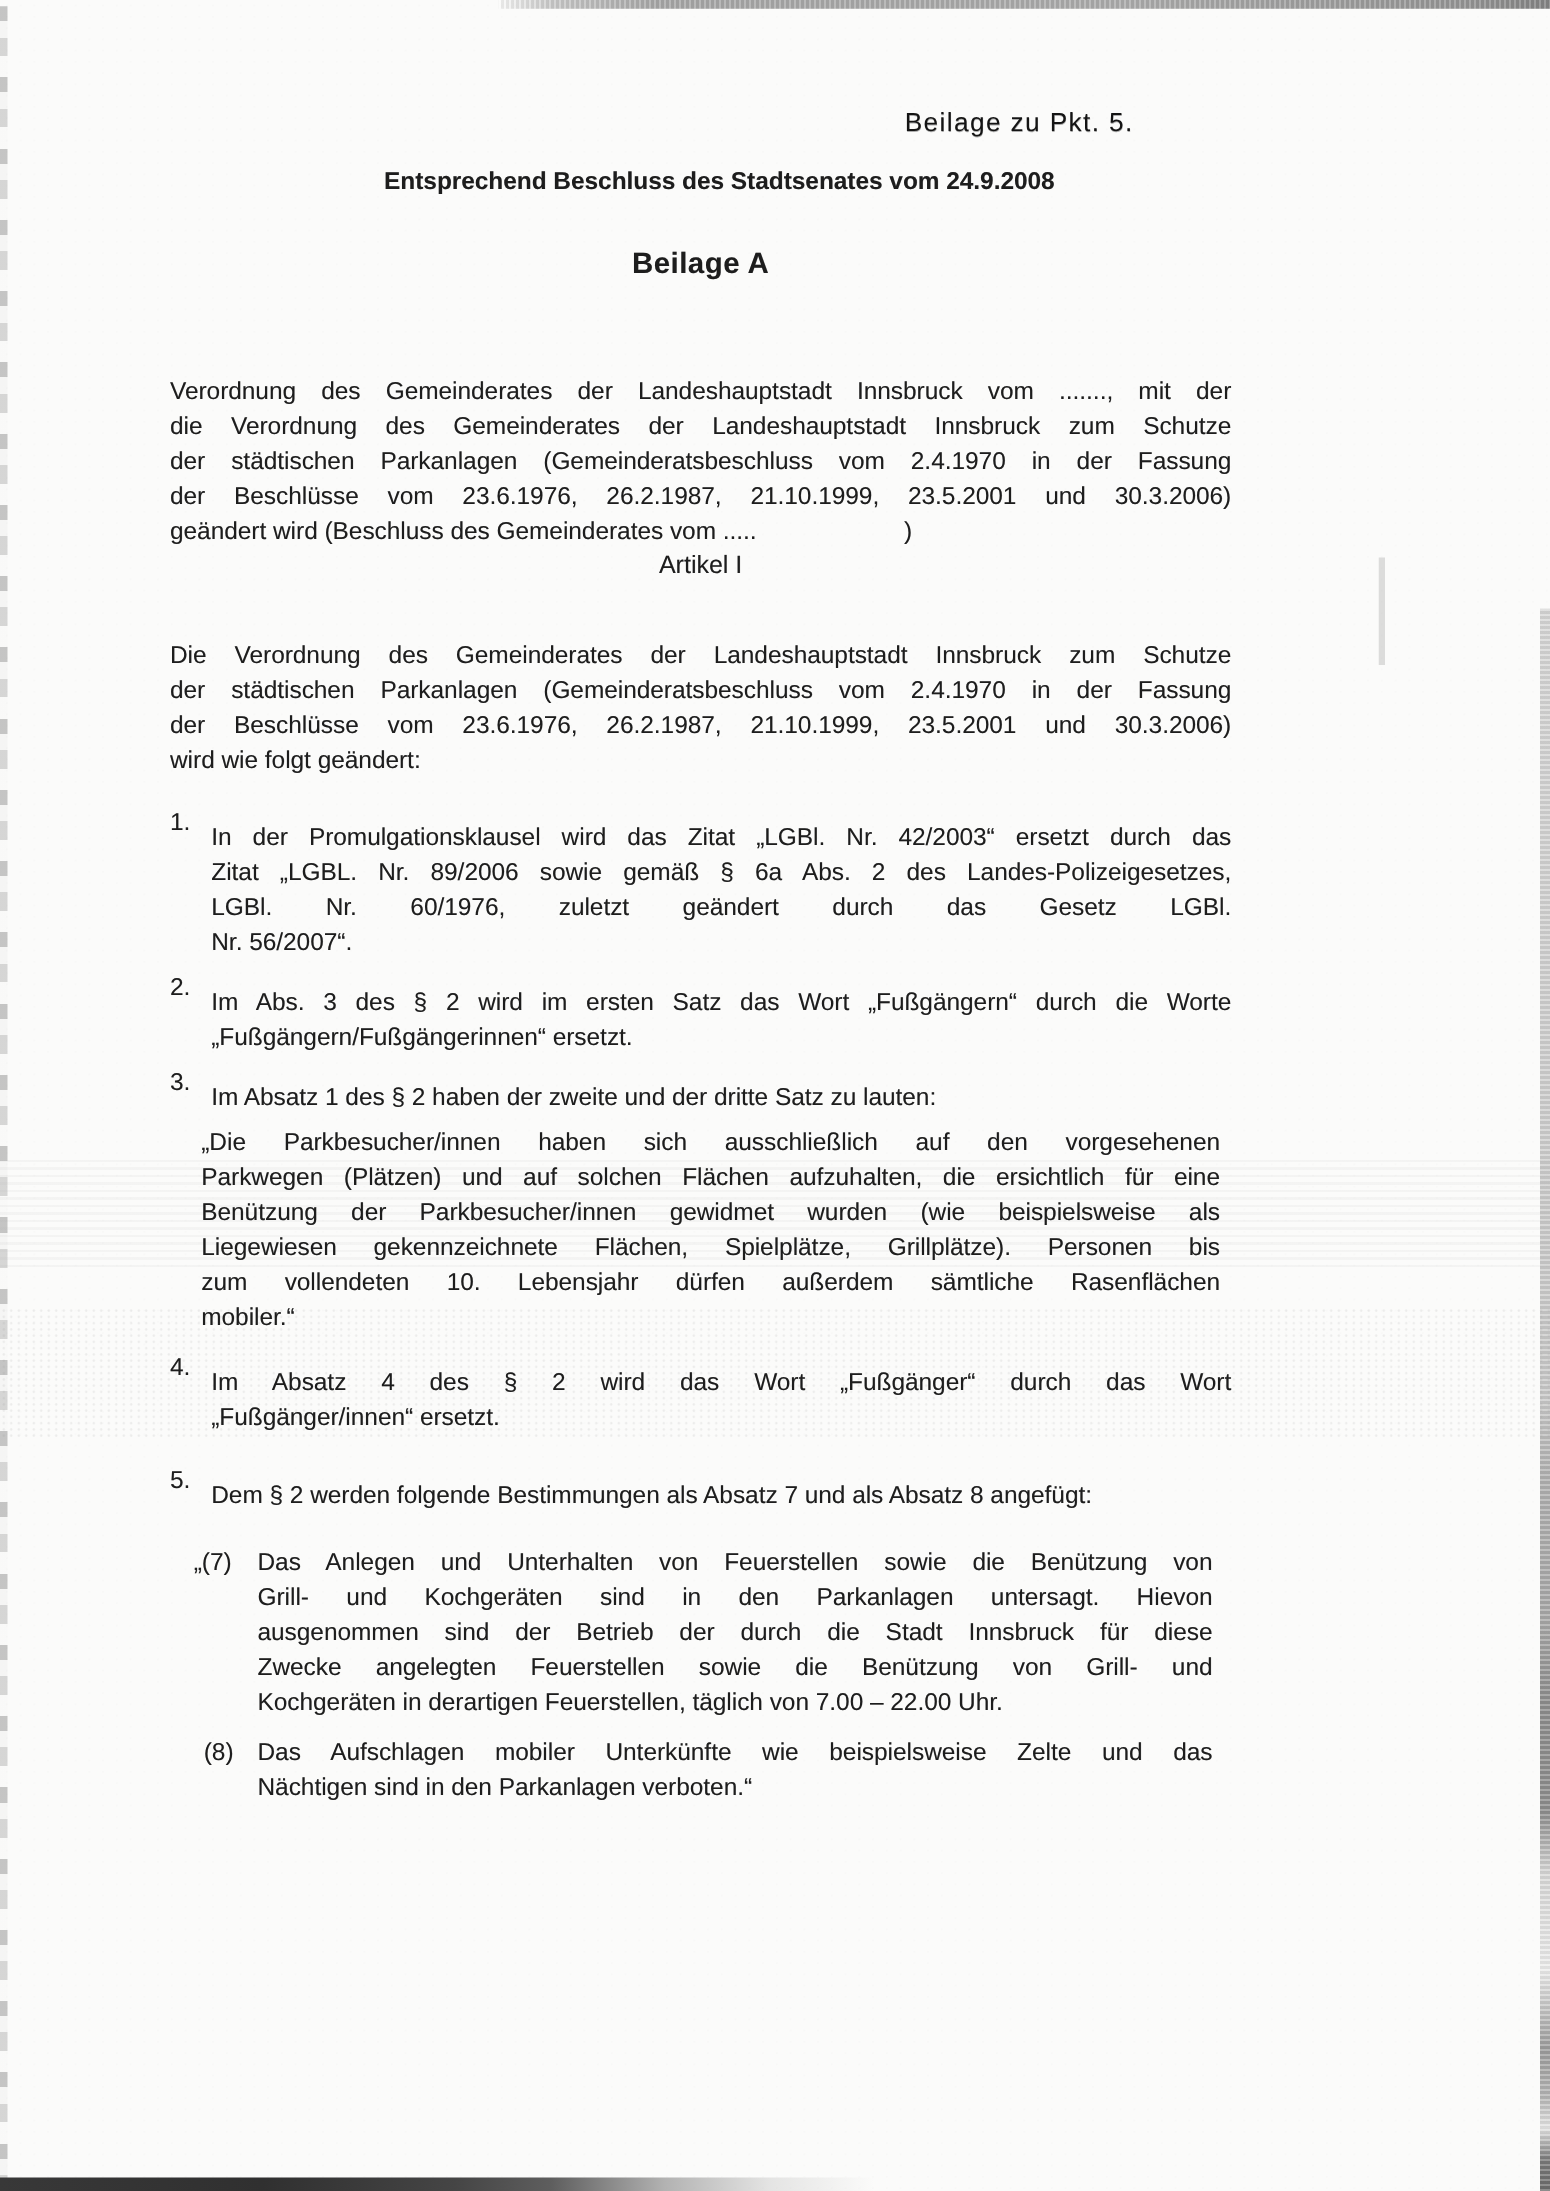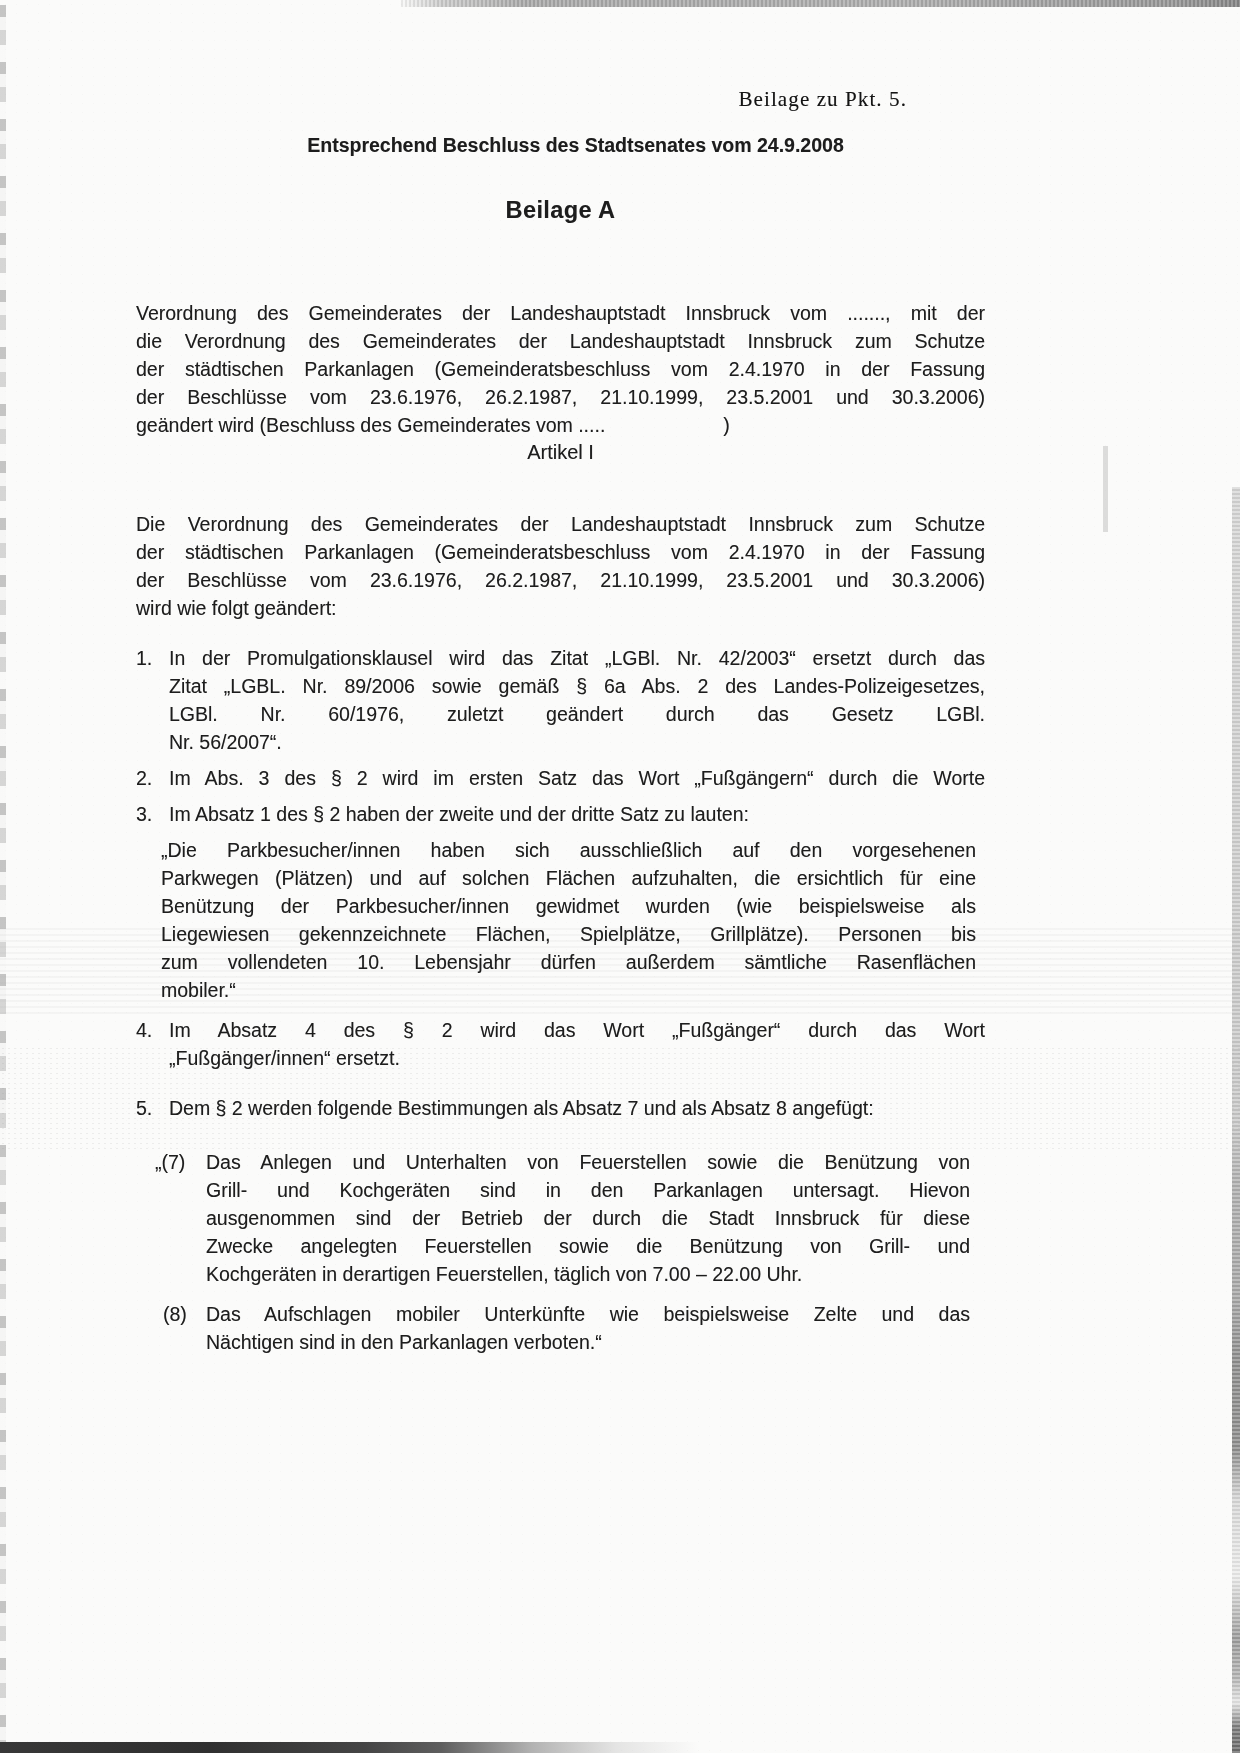--- a/index.html
+++ b/index.html
@@ -63,21 +63,21 @@
   }
 
   
   .doc {
     position: absolute; left: 136px; top: 0; width: 849px;
     font-size: 19.5px; line-height: 28px;
     text-shadow: 0.2px 0.2px 0.35px rgba(30,30,30,0.35);
   }
   .corner {
     margin-top: 86px;
-    font-family: Liberation Serif, serif;
+    font-family: Liberation Sans, sans-serif;
     font-size: 21px; letter-spacing: 1.1px;
     text-align: right; padding-right: 78px;
     color: #141414; line-height: 26px;
   }
   .approval {
     margin-top: 20px; text-align: center;
     transform: translateX(15px); line-height: 27px; font-weight: bold;
   }
   .title {
     margin-top: 36px; text-align: center;
@@ -87,21 +87,21 @@
   .intro   { margin-top: 74px; }
   .line    { text-align: justify; text-align-last: justify; min-height: 28px; }
   .line.last { text-align-last: left; }
   .paren-gap { display: inline-block; width: 118px; }
 
   .artheading { text-align: center; font-size: 20px; line-height: 27px; }
   .artintro   { margin-top: 44px; }
 
   .item { display: flex; }
   .item .num  { flex: 0 0 33px; }
-  .item .body { flex: 1; min-width: 0; }
+  .item .body { flex: 1; min-width: 0; margin-top: 12px; }
   .item1 { margin-top: 22px; }
   .item2 { margin-top: 8px; }
   .item3 { margin-top: 8px; }
   .quote { margin-top: 8px; margin-left: 25px; margin-right: 9px; }
   .item4 { margin-top: 12px; }
   .item5 { margin-top: 22px; }
 
   .sub { display: flex; margin-right: 15px; }
   .sub .num { flex: 0 0 51px; margin-left: 19px; padding-left: 8px; box-sizing: border-box; }
   .sub .num.q { padding-left: 0; }
@@ -152,20 +152,21 @@
       <div class="line">Zitat „LGBL. Nr. 89/2006 sowie gemäß § 6a Abs. 2 des Landes-Polizeigesetzes,</div>
       <div class="line">LGBl. Nr. 60/1976, zuletzt geändert durch das Gesetz LGBl.</div>
       <div class="line last">Nr. 56/2007“.</div>
     </div>
   </div>
 
   <div class="item item2">
     <span class="num">2.</span>
     <div class="body">
       <div class="line">Im Abs. 3 des § 2 wird im ersten Satz das Wort „Fußgängern“ durch die Worte</div>
+      <div class="line last">„Fußgängern/Fußgängerinnen“ ersetzt.</div>
     </div>
   </div>
 
   <div class="item item3">
     <span class="num">3.</span>
     <div class="body">
       <div class="line last">Im Absatz 1 des § 2 haben der zweite und der dritte Satz zu lauten:</div>
     </div>
   </div>
 

